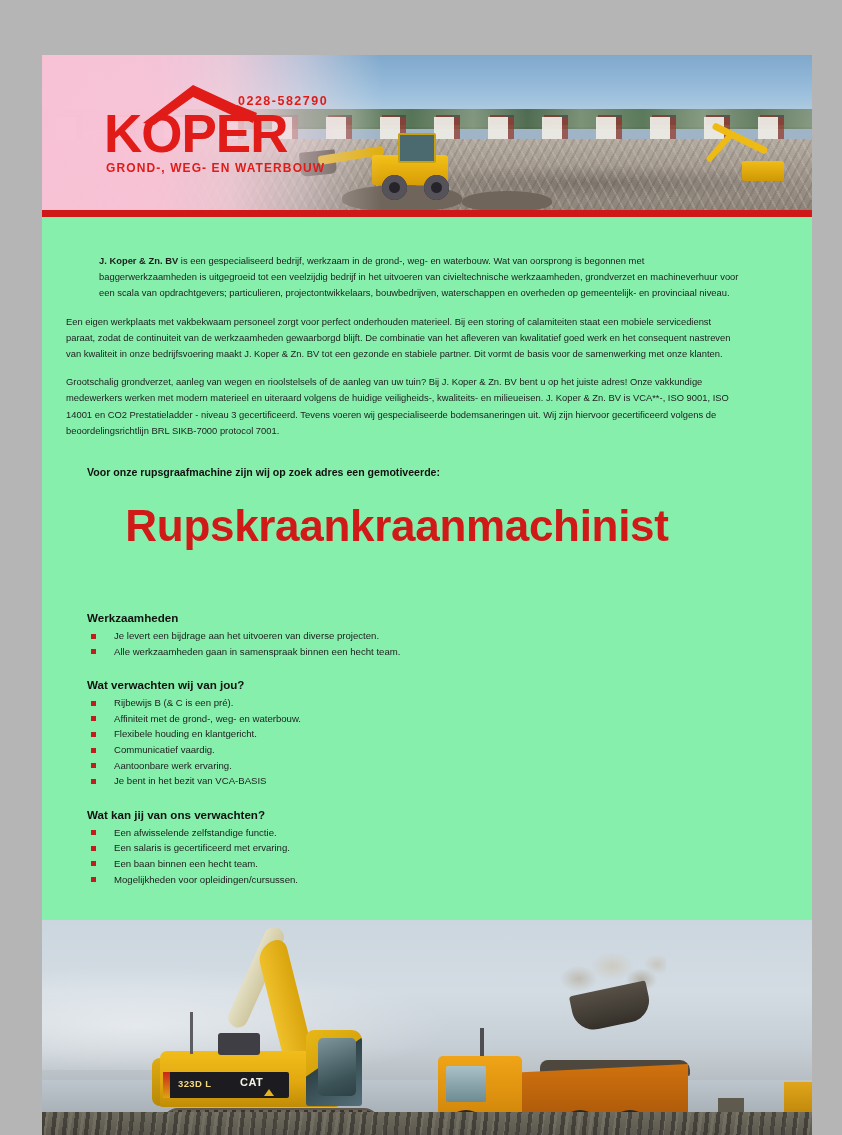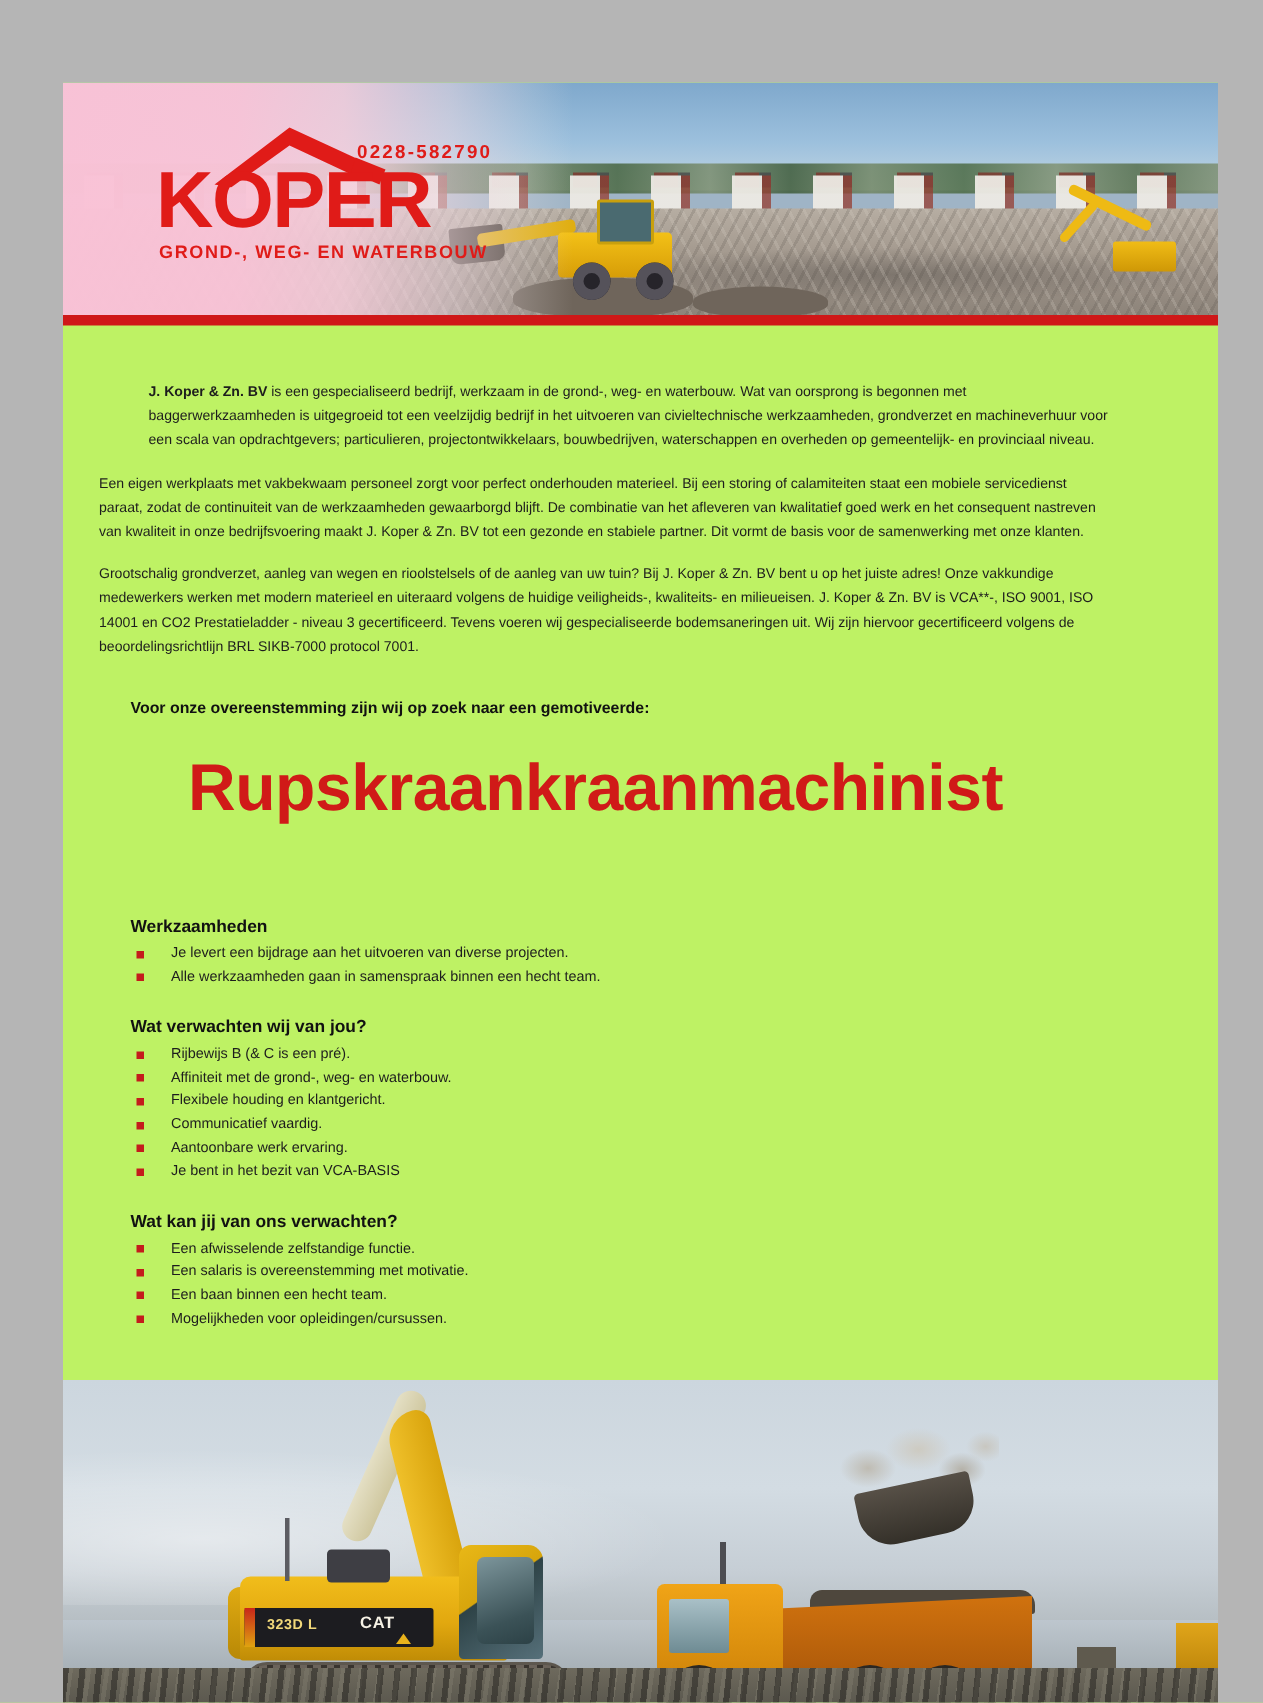--- a/index.html
+++ b/index.html
@@ -15,21 +15,21 @@
     -webkit-font-smoothing: antialiased;
   }
 
   
   #page {
     position: absolute;
     left: 42px;
     top: 55px;
     width: 770px;
     height: 1080px;
-    background: #bef264;
+    background: #86efac;
     overflow: hidden;
   }
 
   
   #header-banner {
     position: relative;
     width: 770px;
     height: 155px;
     overflow: hidden;
     background: #9fb4c6;
@@ -416,21 +416,21 @@
   <div id="red-rule"></div>
 
   <div id="content">
 
     <p class="para" id="para-1"><b>J. Koper &amp; Zn. BV</b><span> is een gespecialiseerd bedrijf, werkzaam in de grond-, weg- en waterbouw. Wat van oorsprong is begonnen met baggerwerkzaamheden is uitgegroeid tot een veelzijdig bedrijf in het uitvoeren van civieltechnische werkzaamheden, grondverzet en machineverhuur voor een scala van opdrachtgevers; particulieren, projectontwikkelaars, bouwbedrijven, waterschappen en overheden op gemeentelijk- en provinciaal niveau.</span></p>
 
     <p class="para">Een eigen werkplaats met vakbekwaam personeel zorgt voor perfect onderhouden materieel. Bij een storing of calamiteiten staat een mobiele servicedienst paraat, zodat de continuiteit van de werkzaamheden gewaarborgd blijft. De combinatie van het afleveren van kwalitatief goed werk en het consequent nastreven van kwaliteit in onze bedrijfsvoering maakt J. Koper &amp; Zn. BV tot een gezonde en stabiele partner. Dit vormt de basis voor de samenwerking met onze klanten.</p>
 
     <p class="para">Grootschalig grondverzet, aanleg van wegen en rioolstelsels of de aanleg van uw tuin? Bij J. Koper &amp; Zn. BV bent u op het juiste adres! Onze vakkundige medewerkers werken met modern materieel en uiteraard volgens de huidige veiligheids-, kwaliteits- en milieueisen. J. Koper &amp; Zn. BV is VCA**-, ISO 9001, ISO 14001 en CO2 Prestatieladder - niveau 3 gecertificeerd. Tevens voeren wij gespecialiseerde bodemsaneringen uit. Wij zijn hiervoor gecertificeerd volgens de beoordelingsrichtlijn BRL SIKB-7000 protocol 7001.</p>
 
-    <p class="lead-line">Voor onze overeenstemming zijn wij op zoek naar een gemotiveerde:</p>
+    <p class="lead-line">Voor onze rupsgraafmachine zijn wij op zoek adres een gemotiveerde:</p>
 
     <h1 id="job-title">Rupskraankraanmachinist</h1>
 
     <div id="sections">
 
       <div class="sec">
         <div class="sec-head">Werkzaamheden</div>
         <ul class="bullets">
           <li><span class="sq"></span><span>Je levert een bijdrage aan het uitvoeren van diverse projecten.</span></li>
           <li><span class="sq"></span><span>Alle werkzaamheden gaan in samenspraak binnen een hecht team.</span></li>
@@ -446,21 +446,21 @@
           <li><span class="sq"></span><span>Communicatief vaardig.</span></li>
           <li><span class="sq"></span><span>Aantoonbare werk ervaring.</span></li>
           <li><span class="sq"></span><span>Je bent in het bezit van VCA-BASIS</span></li>
         </ul>
       </div>
 
       <div class="sec">
         <div class="sec-head">Wat kan jij van ons verwachten?</div>
         <ul class="bullets">
           <li><span class="sq"></span><span>Een afwisselende zelfstandige functie.</span></li>
-          <li><span class="sq"></span><span>Een salaris is overeenstemming met motivatie.</span></li>
+          <li><span class="sq"></span><span>Een salaris is gecertificeerd met ervaring.</span></li>
           <li><span class="sq"></span><span>Een baan binnen een hecht team.</span></li>
           <li><span class="sq"></span><span>Mogelijkheden voor opleidingen/cursussen.</span></li>
         </ul>
       </div>
 
     </div>
 
     <p id="cta-line"><span class="cta-bold">Ben jij overtuigd dat we jou zoeken?</span><span> Stuur je motivatie en CV naar </span><a class="cta-email" href="#">h.koper@koperbv.nl</a></p>
 
   </div>

